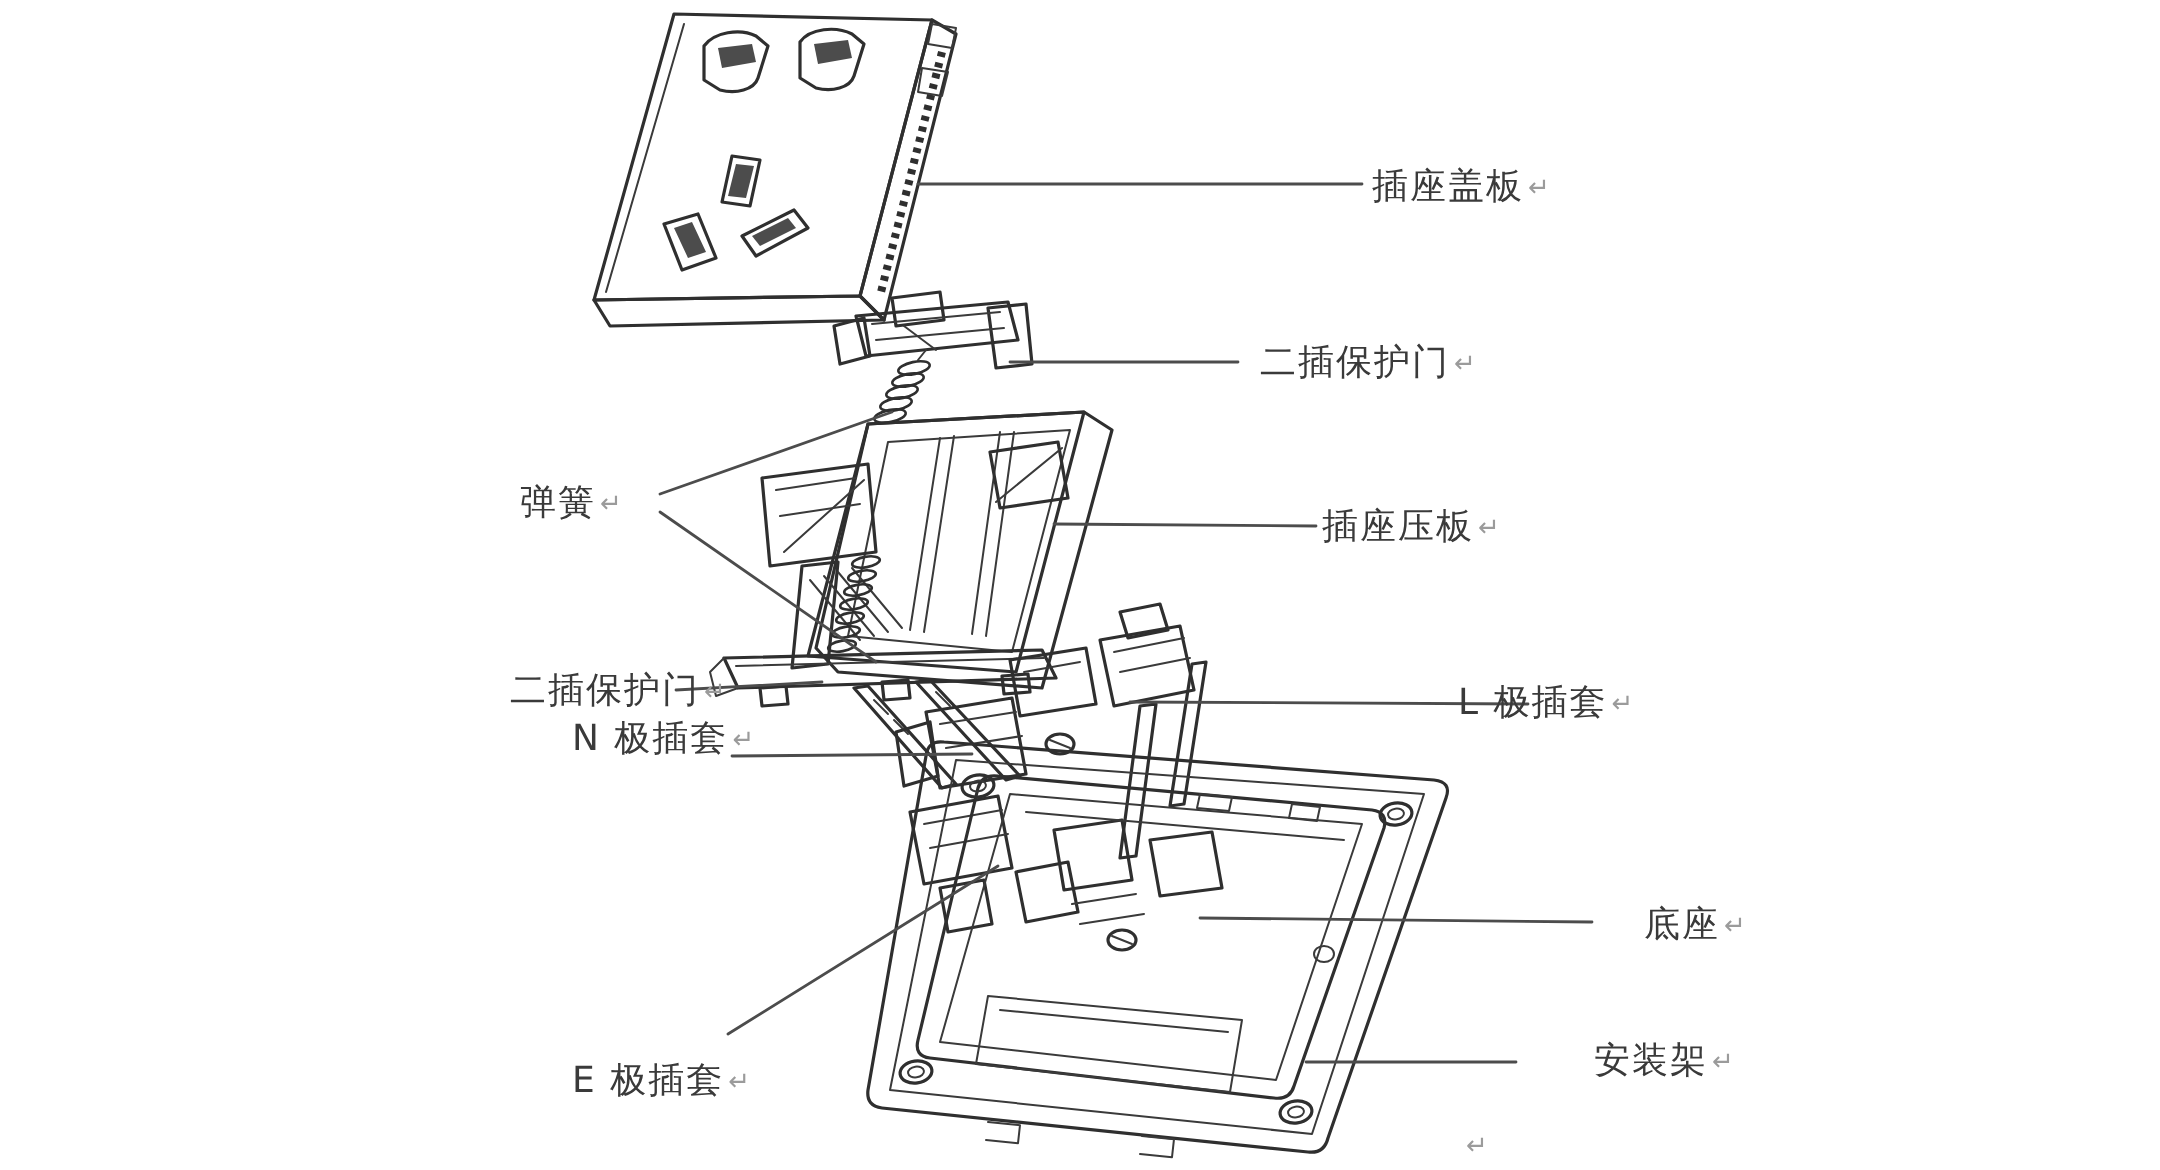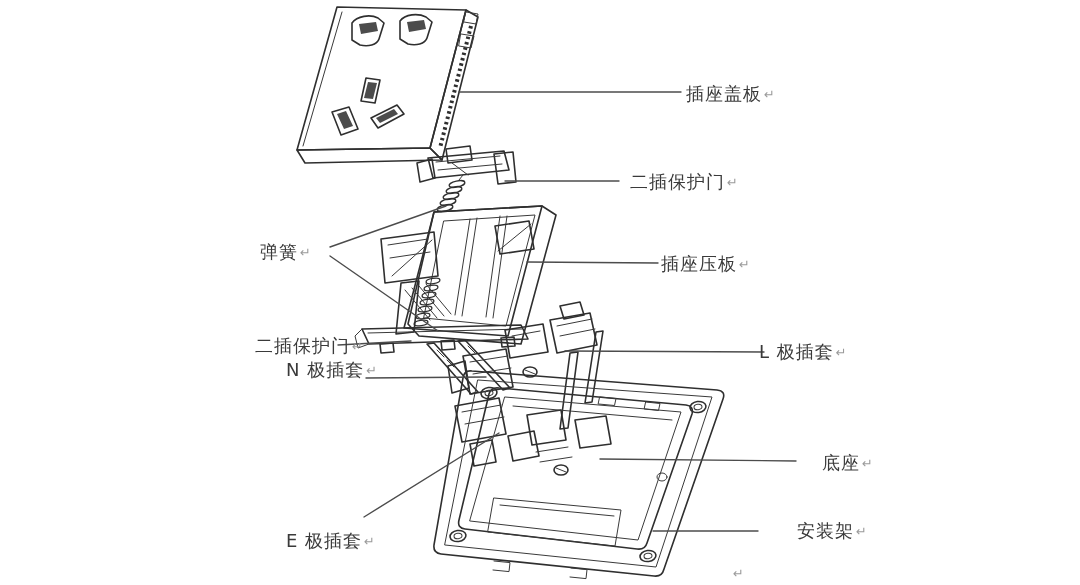--- a/index.html
+++ b/index.html
@@ -201,21 +201,21 @@
   </div>
 
   <div class="lbl" style="left:255px;top:335px">
     <span>二插保护门</span><span class="pmark">↵</span>
   </div>
 
   <div class="lbl" style="left:286px;top:359px">
     <span>N 极插套</span><span class="pmark">↵</span>
   </div>
 
-  <div class="lbl" style="left:759px;top:341px">
+  <div class="lbl" style="left:729px;top:341px">
     <span>L 极插套</span><span class="pmark">↵</span>
   </div>
 
   <div class="lbl" style="left:286px;top:530px">
     <span>E 极插套</span><span class="pmark">↵</span>
   </div>
 
   <div class="lbl" style="left:822px;top:452px">
     <span>底座</span><span class="pmark">↵</span>
   </div>

